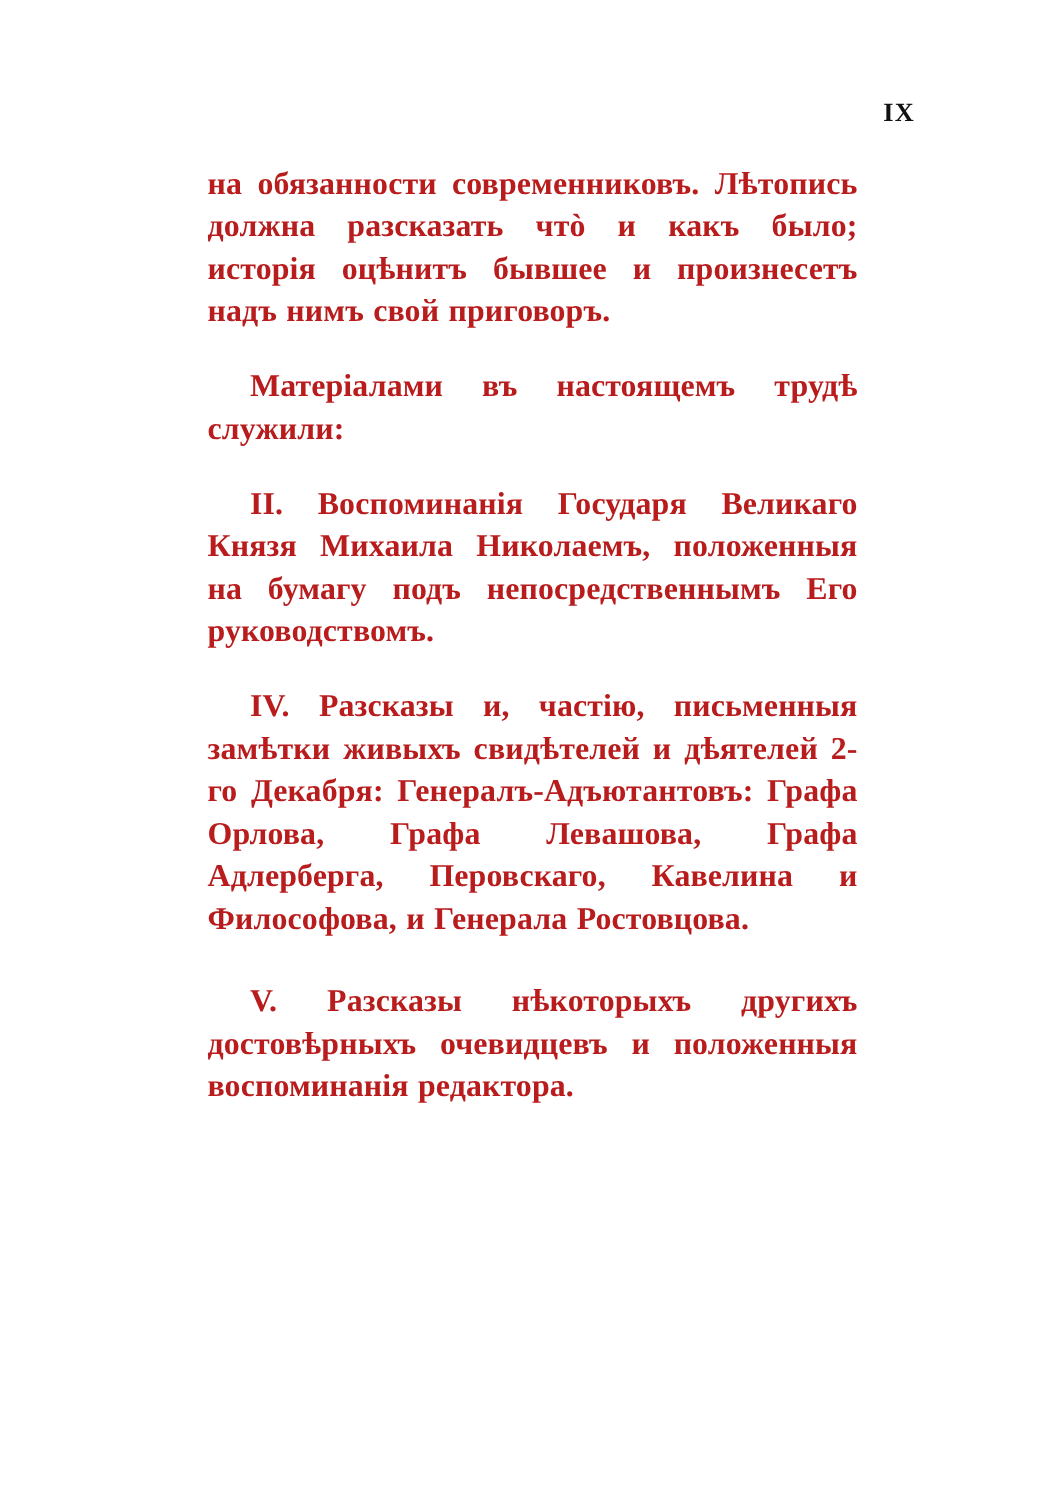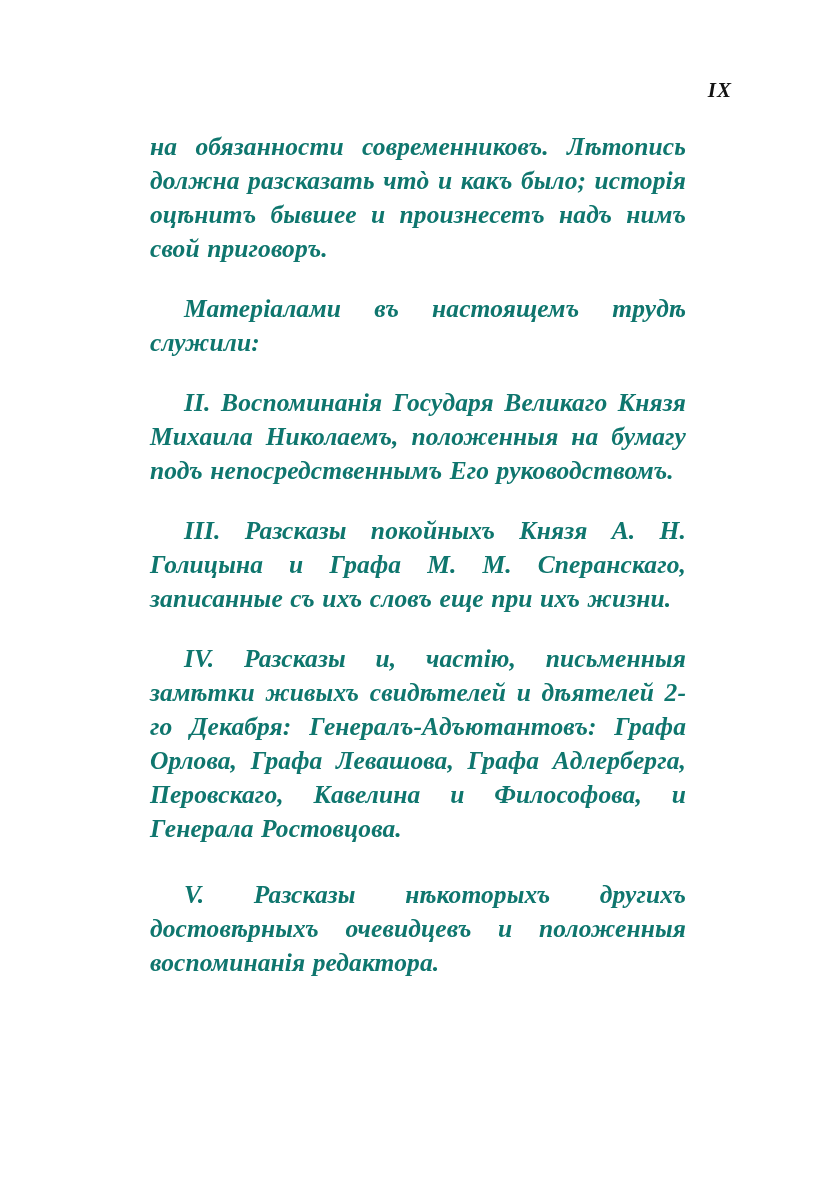--- a/index.html
+++ b/index.html
@@ -12,46 +12,45 @@
     background: #ffffff;
     font-family: "Liberation Serif", "DejaVu Serif", serif;
     color: #111111;
     overflow: hidden;
   }
   .page {
     position: relative;
     width: 840px;
     height: 1191px;
     box-sizing: border-box;
-    font-style: italic;
   }
   .page-number {
     position: absolute;
     top: 78px;
     right: 108px;
     font-size: 21px;
     font-weight: bold;
     letter-spacing: 1px;
     font-variant: small-caps;
     color: #121212;
   }
   .content {
     position: absolute;
     left: 150px;
     top: 130px;
     width: 536px;
   }
   .para {
-    margin: 0 0 26px 0;
+    margin: 0 0 26px 16px;
     font-size: 25.5px;
     line-height: 34px;
     font-weight: bold;
     text-align: justify;
     text-justify: inter-word;
-    color: #0f766e;
+    color: #b91c1c;
     letter-spacing: 0.1px;
     word-spacing: 1px;
   }
   .para:last-child {
     margin-bottom: 0;
   }
   .para.indent {
     text-indent: 34px;
   }
   .para.gap-large {
@@ -71,20 +70,19 @@
 
   <div class="content">
 
     <p class="para">на обязанности современниковъ. Лѣтопись должна разсказать чтò и какъ было; исторія оцѣнитъ бывшее и произнесетъ надъ нимъ свой приговоръ.</p>
 
     <p class="para indent">Матеріалами въ настоящемъ трудѣ служили:</p>
 
 
     <p class="para indent">II. Воспоминанія Государя Великаго Князя Михаила Николаемъ, положенныя на бумагу подъ непосредственнымъ Его руководствомъ.</p>
 
-    <p class="para indent">III. Разсказы покойныхъ Князя А. Н. Голицына и Графа М. М. Сперанскаго, записанные съ ихъ словъ еще при ихъ жизни.</p>
 
     <p class="para indent gap-large">IV. Разсказы и, частію, письменныя замѣтки живыхъ свидѣтелей и дѣятелей 2-го Декабря: Генералъ-Адъютантовъ: Графа Орлова, Графа Левашова, Графа Адлерберга, Перовскаго, Кавелина и Философова, и Генерала Ростовцова.</p>
 
     <p class="para indent">V. Разсказы нѣкоторыхъ другихъ достовѣрныхъ очевидцевъ и положенныя воспоминанія редактора.</p>
 
   </div>
 </div>
 
 </body></html>

